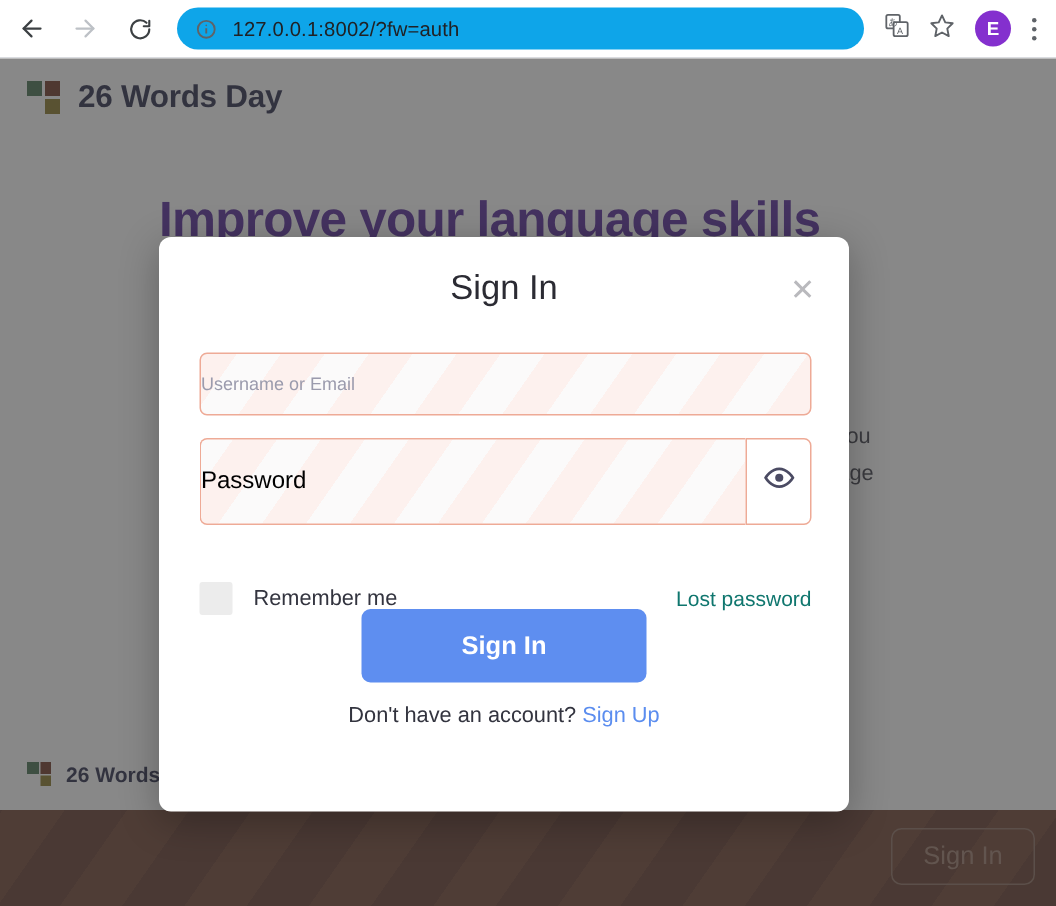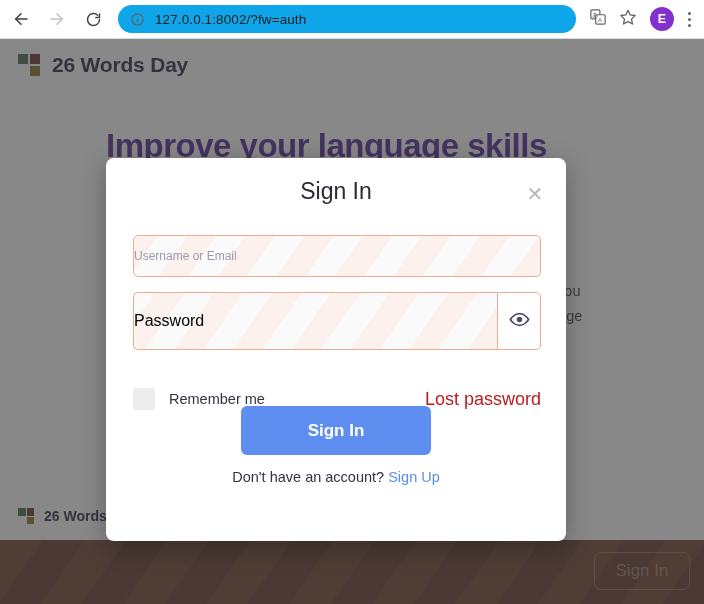--- a/index.html
+++ b/index.html
@@ -170,21 +170,21 @@
   .opts-row{
     position:absolute; left:27px; top:200px; width:408px; height:22px;
     display:flex; align-items:center;margin-top:30px;
   }
   .chk{
     width:22px; height:22px; background:#ececec; border:none; border-radius:2px;
     flex:0 0 auto;
   }
   .chk-label{ margin-left:14px; font-size:14.5px; color:#33343f; }
   .lost-link{
-    margin-left:auto; font-size:18px; color:#b91c1c;padding-left:36px;
+    margin-left:auto; font-size:14px; color:#0f766e;padding-left:36px;
   }
 
   .submit-btn{
     position:absolute; left:135px; top:248px;
     width:190px; height:49px; border-radius:6px;
     background:#5e8ef0; color:#ffffff;
     font-size:17px; font-weight:bold;
     display:flex; align-items:center; justify-content:center;
     border:none;
     font-family:"Liberation Sans", sans-serif;

